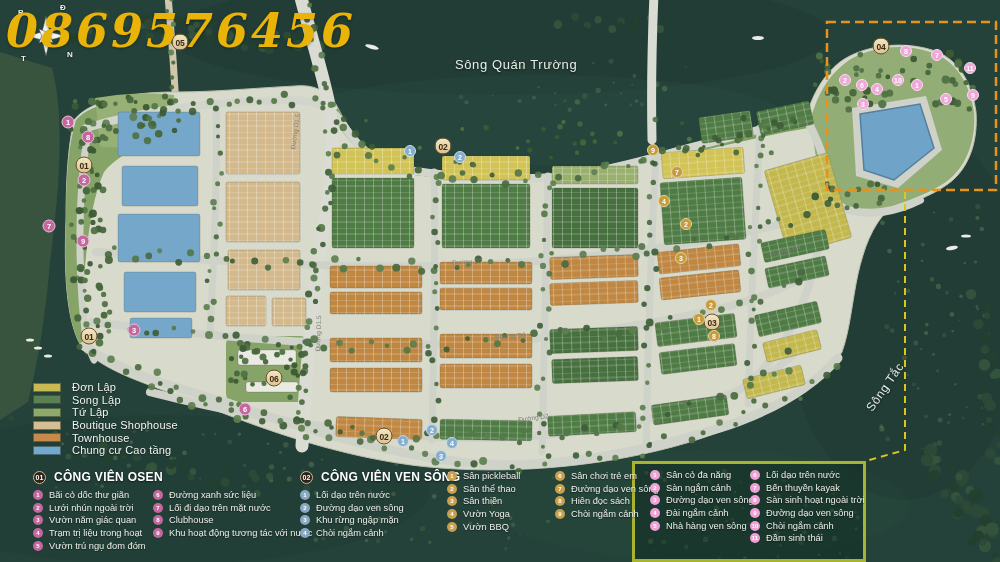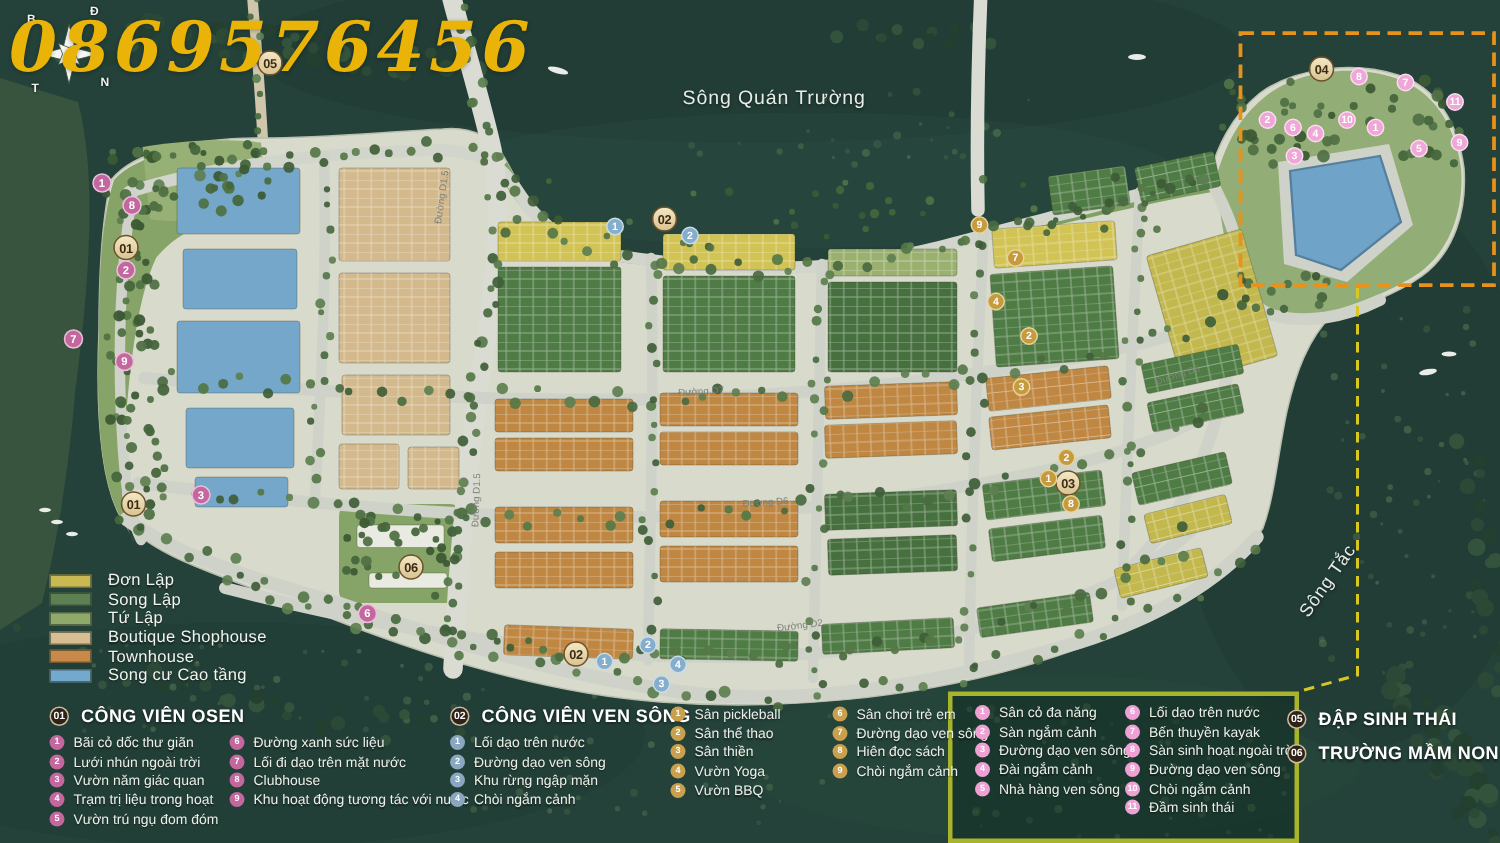--- a/index.html
+++ b/index.html
@@ -1476,21 +1476,21 @@
       <div class="swrow">
         <span class="swatch" style="background: rgb(214, 189, 146);"></span>
         <span class="swlabel">Boutique Shophouse</span>
       </div>
       <div class="swrow">
         <span class="swatch" style="background: rgb(201, 138, 73);"></span>
         <span class="swlabel">Townhouse</span>
       </div>
       <div class="swrow">
         <span class="swatch" style="background: rgb(115, 169, 204);"></span>
-        <span class="swlabel">Song cư Cao tầng</span>
+        <span class="swlabel">Chung cư Cao tầng</span>
       </div>
     </div>
 
   <div id="sec4-box"></div>
   <div id="sec-0" class="lsec" style="left:33px;top:470px">
       <div class="lsec-head">
         <span class="numbadge">01</span>
         <span class="lsec-title">CÔNG VIÊN OSEN</span>
       </div>
       <div class="lcols">
@@ -1651,23 +1651,13 @@
             <span class="icirc" style="background: rgb(239, 160, 213);">10</span>
             <span class="ilabel">Chòi ngắm cảnh</span>
           </div>
           <div class="litem">
             <span class="icirc" style="background: rgb(239, 160, 213);">11</span>
             <span class="ilabel">Đầm sinh thái</span>
           </div>
         </div>
       </div>
     </div>
-  <div id="sec-right" class="lsec" style="left:858px;top:472px">
-      <div class="lsec-head">
-        <span class="numbadge">05</span>
-        <span class="lsec-title">ĐẬP SINH THÁI</span>
-      </div>
-      <div class="lsec-head">
-        <span class="numbadge">06</span>
-        <span class="lsec-title">TRƯỜNG MẦM NON</span>
-      </div>
-    </div>
 </div>
 
 </body></html>

